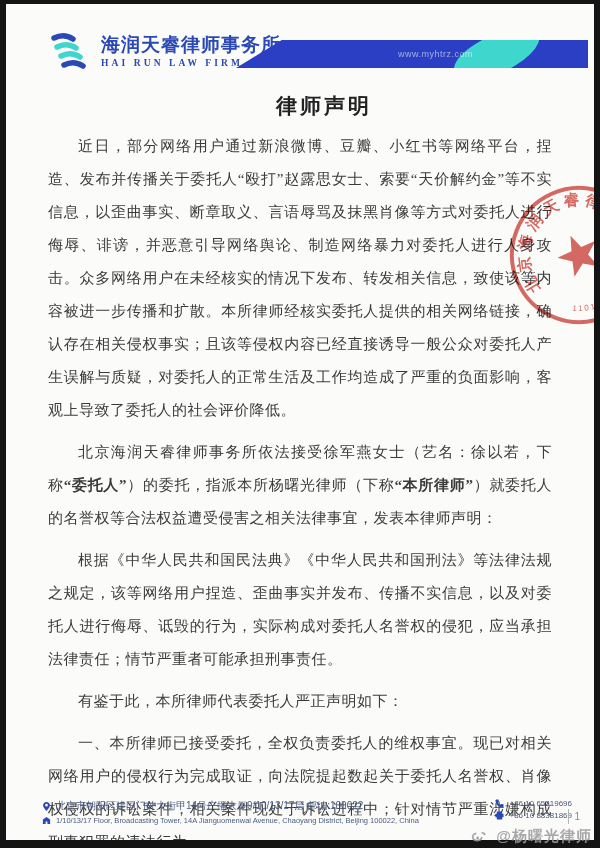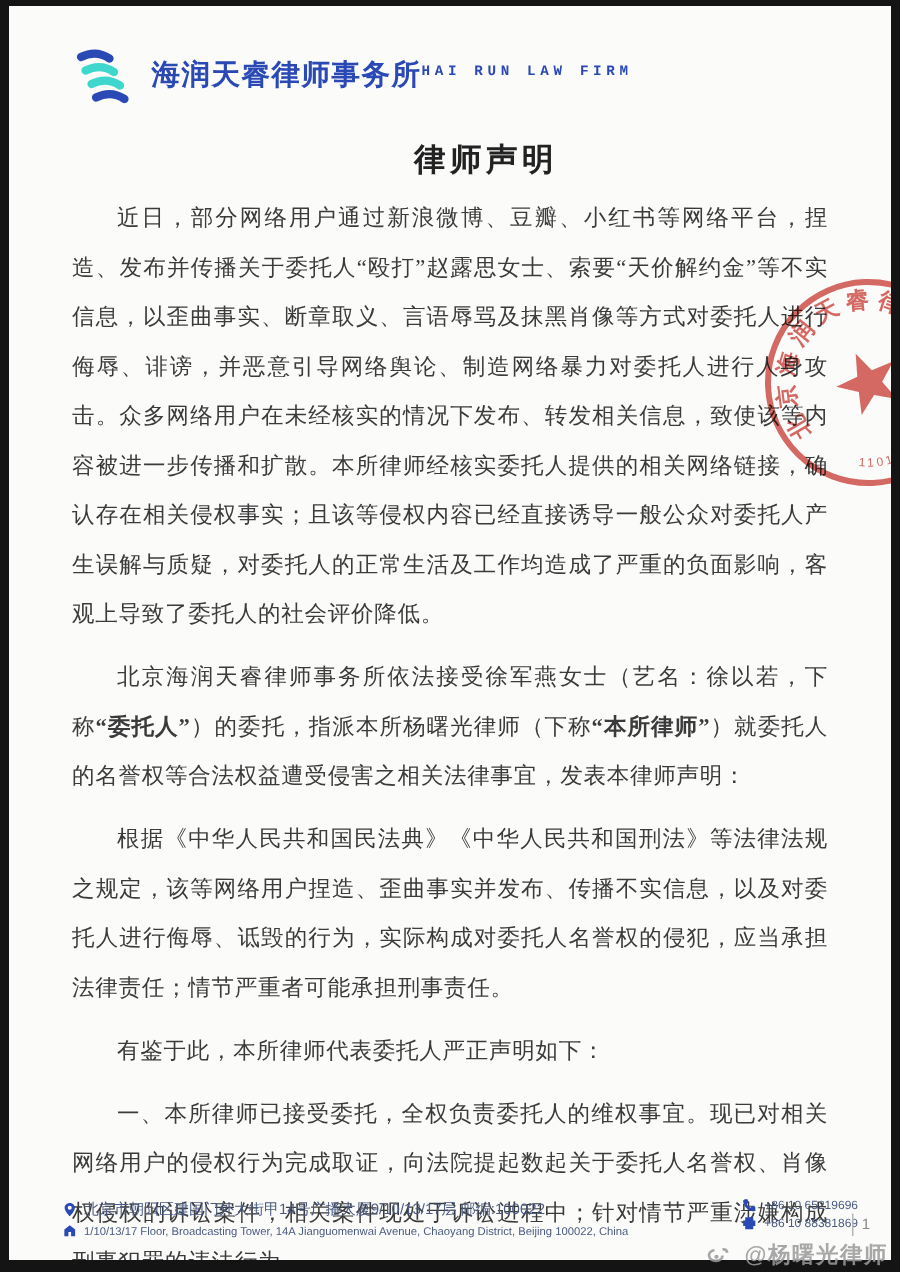--- a/index.html
+++ b/index.html
@@ -12,27 +12,27 @@
   body{background:#141414;font-family:"Liberation Serif","DejaVu Serif",serif;}
   .frame{position:relative;width:600px;height:848px;background:#141414;}
   .page{
     position:absolute;left:6px;top:4px;width:588px;height:836px;
     background:#fbfbfa;overflow:hidden;
   }
   
   .header{position:absolute;top:26px;left:0;right:0;height:46px;}
   .brand{position:absolute;left:40px;top:0;display:flex;align-items:center;gap:9px;}
   .logo{width:46px;height:42px;flex:0 0 auto;}
-  .brand-text{display:flex;}
+  .brand-text{display:flex;flex-direction:column;}
   .firm-cn{
     font-family:"Liberation Sans","DejaVu Sans",sans-serif;
     font-size:19px;font-weight:bold;color:var(--brand_blue);letter-spacing:1px;line-height:1.15;
   }
   .firm-en{
-    font-family:Liberation Mono, monospace;
+    font-family:Liberation Serif, serif;
     font-size:9.5px;font-weight:bold;color:var(--brand_blue);letter-spacing:3.1px;margin-top:2px;
   }
   .ribbon{
     position:absolute;left:230px;right:6px;top:10px;height:28px;
     background:var(--ribbon_blue);
     clip-path:polygon(0 100%,13% 0,100% 0,100% 100%);
   }
   .ribbon-blob{
     position:absolute;left:61%;top:-5px;width:92px;height:38px;
     background:var(--teal);border-radius:55% 45% 60% 40%;
@@ -107,20 +107,24 @@
             <path d="M11 17 Q21 12 30 18" stroke="#3fd6ce" stroke-width="5.5"></path>
             <path d="M15 26 Q25 21 34 27" stroke="#3fd6ce" stroke-width="5.5"></path>
             <path d="M18 35 Q28 30 37 36" stroke="#2b49b5" stroke-width="5.5"></path>
           </g>
         </svg>
         <div class="brand-text">
           <div class="firm-cn">海润天睿律师事务所</div>
           <div class="firm-en">HAI RUN LAW FIRM</div>
         </div>
       </div>
+      <div class="ribbon">
+        <div class="ribbon-blob"></div>
+        <span class="ribbon-url">www.myhtrz.com</span>
+      </div>
     </div>
 
     <div class="doc-title">律师声明</div>
 
     <div class="doc-body">
         <p class="para"><span>近日，部分网络用户通过新浪微博、豆瓣、小红书等网络平台，捏造、发布并传播关于委托人“殴打”赵露思女士、索要“天价解约金”等不实信息，以歪曲事实、断章取义、言语辱骂及抹黑肖像等方式对委托人进行侮辱、诽谤，并恶意引导网络舆论、制造网络暴力对委托人进行人身攻击。众多网络用户在未经核实的情况下发布、转发相关信息，致使该等内容被进一步传播和扩散。本所律师经核实委托人提供的相关网络链接，确认存在相关侵权事实；且该等侵权内容已经直接诱导一般公众对委托人产生误解与质疑，对委托人的正常生活及工作均造成了严重的负面影响，客观上导致了委托人的社会评价降低。</span></p>
         <p class="para"><span>北京海润天睿律师事务所依法接受徐军燕女士（艺名：徐以若，下称</span><span class="bold">“委托人”</span><span>）的委托，指派本所杨曙光律师（下称</span><span class="bold">“本所律师”</span><span>）就委托人的名誉权等合法权益遭受侵害之相关法律事宜，发表本律师声明：</span></p>
         <p class="para"><span>根据《中华人民共和国民法典》《中华人民共和国刑法》等法律法规之规定，该等网络用户捏造、歪曲事实并发布、传播不实信息，以及对委托人进行侮辱、诋毁的行为，实际构成对委托人名誉权的侵犯，应当承担法律责任；情节严重者可能承担刑事责任。</span></p>
         <p class="para"><span>有鉴于此，本所律师代表委托人严正声明如下：</span></p>
         <p class="para"><span>一、本所律师已接受委托，全权负责委托人的维权事宜。现已对相关网络用户的侵权行为完成取证，向法院提起数起关于委托人名誉权、肖像权侵权的诉讼案件，相关案件现处于诉讼进程中；针对情节严重涉嫌构成刑事犯罪的违法行为，</span></p>

